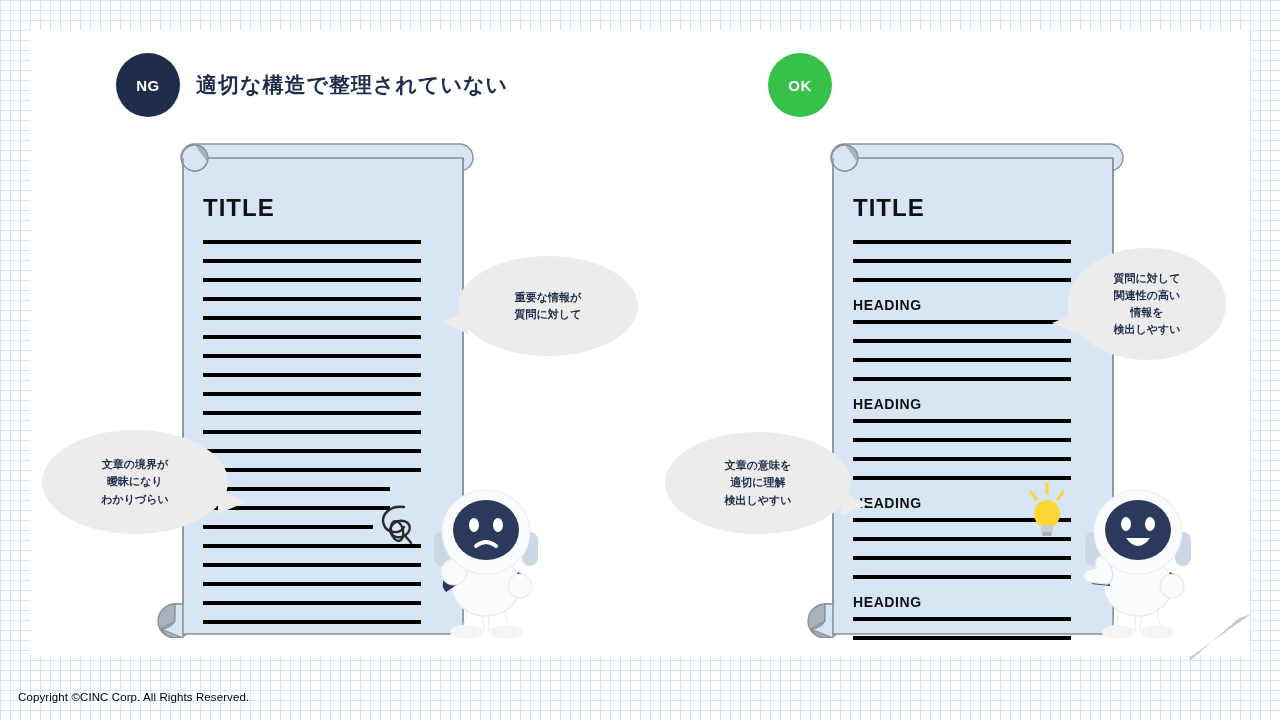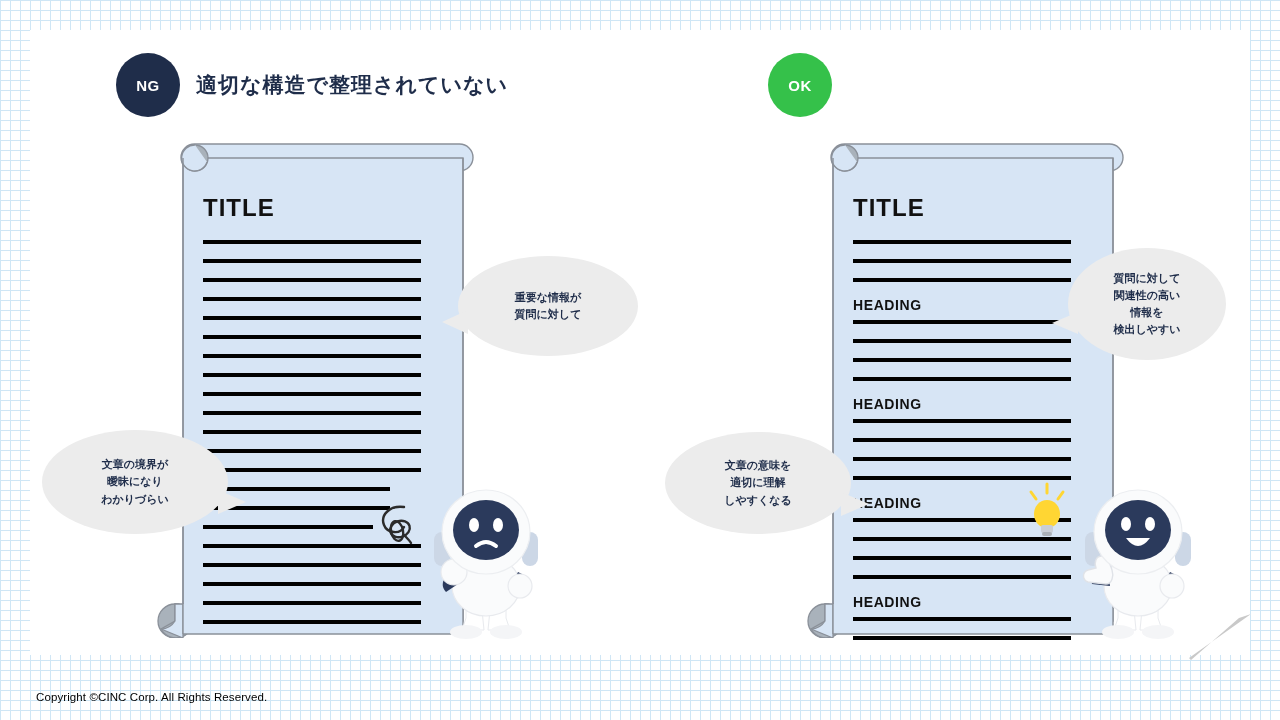--- a/index.html
+++ b/index.html
@@ -174,21 +174,21 @@
   .robot { position: absolute; }
   #robot-sad   { left: 432px; top: 480px; }
   #robot-happy { left: 1082px; top: 480px; }
 
   #scribble-icon { position: absolute; left: 370px; top: 495px; }
   #bulb-icon     { position: absolute; left: 1025px; top: 482px; }
 
   
   #footer {
     position: absolute;
-    left: 36px;
+    left: 18px;
     top: 691px;
     font-size: 11.5px;
     color: #000000;
     letter-spacing: 0.1px;
   }
 </style>
 </head>
 <body>
 
 <div id="slide">
@@ -388,18 +388,18 @@
     <span class="bubble-text" style="white-space: pre-line;">質問に対して
 関連性の高い
 情報を
 検出しやすい</span>
   </div>
 
   <div class="bubble" id="bubble-ok2">
     <span class="tail"></span>
     <span class="bubble-text" style="white-space: pre-line;">文章の意味を
 適切に理解
-しやすくなる</span>
+検出しやすい</span>
   </div>
 
   <div id="footer">Copyright ©CINC Corp. All Rights Reserved.</div>
 
 </div>
 
 </body></html>

